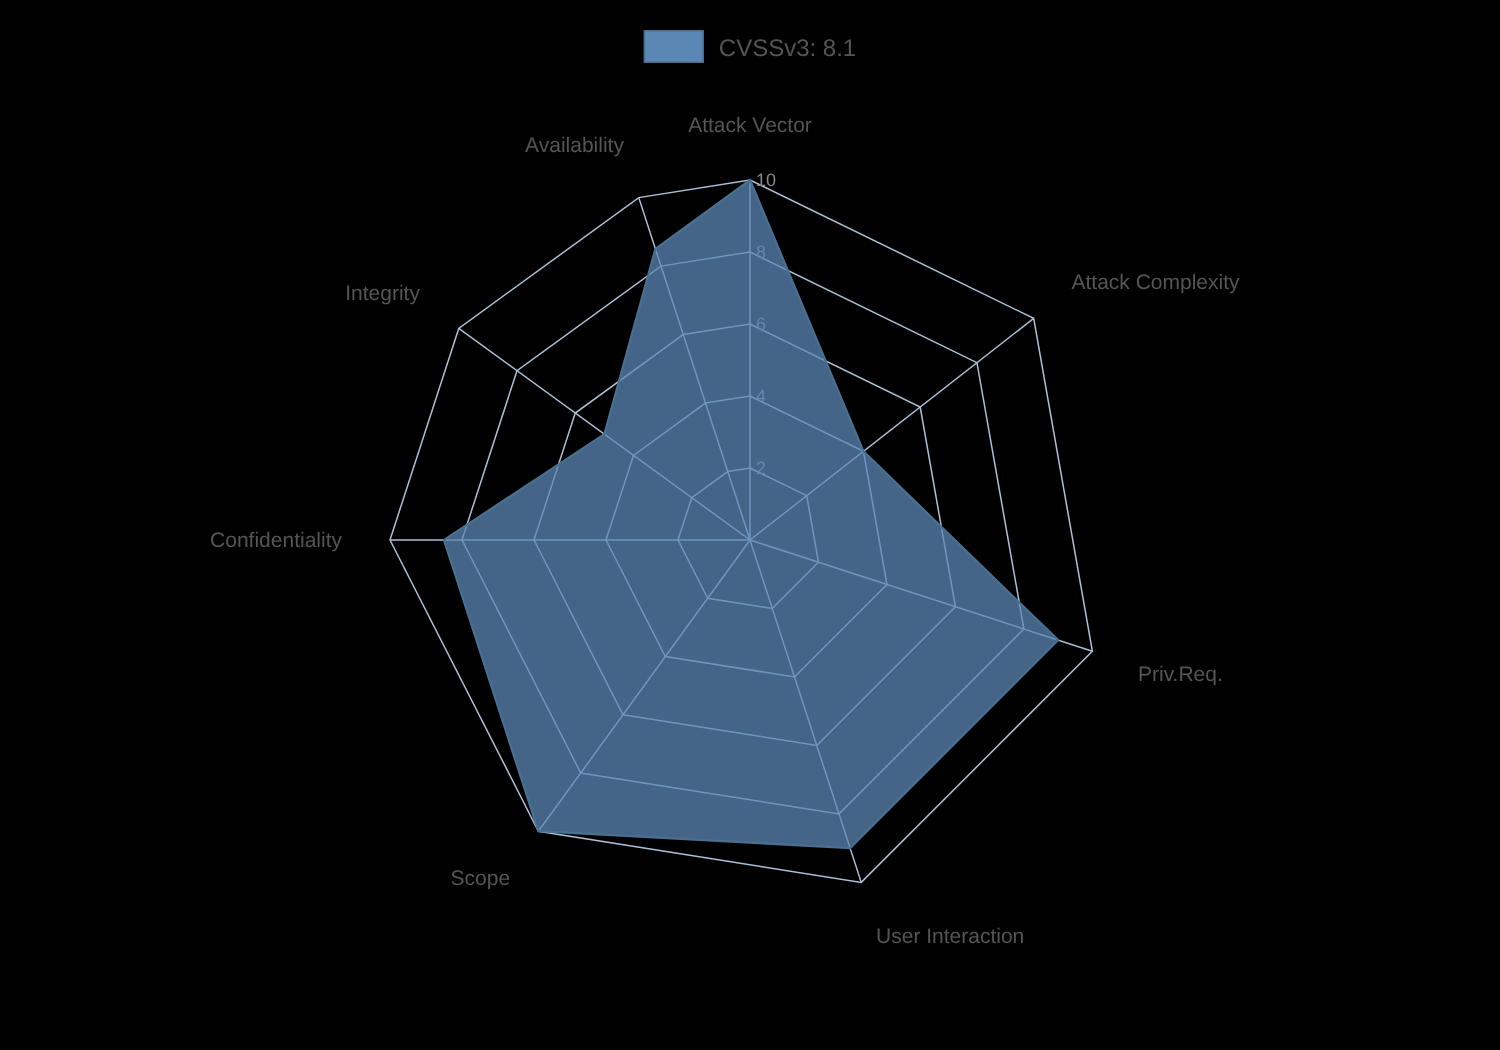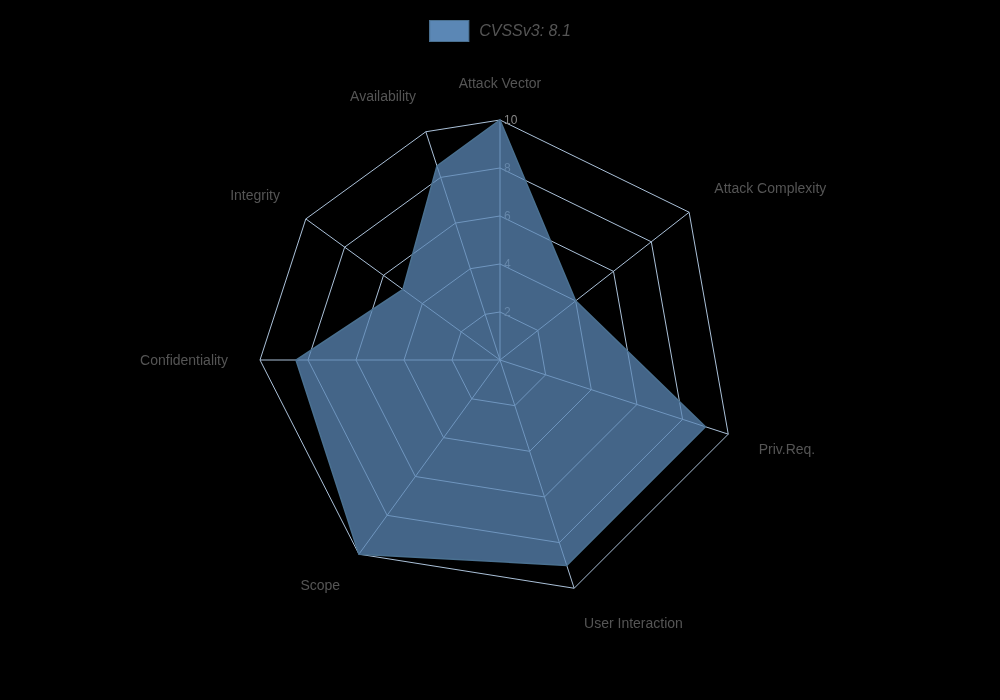--- a/index.html
+++ b/index.html
@@ -20,23 +20,22 @@
     svg {
       position: absolute;
       top: 0; left: 0;
     }
     .legend {
       position: absolute;
       top: 20px;
       left: 50%;
       transform: translateX(-50%);
       display: flex;
-      align-items: center;
+      align-items: flex-end;
       gap: 10px;
-      font-style: italic;
     }
     .legend-box {
       width: 40px;
       height: 22px;
       background: #5b87b5;
       border: 1px solid #4a7090;
     }
     .legend-label {
       color: #555;
       font-size: 16px;

